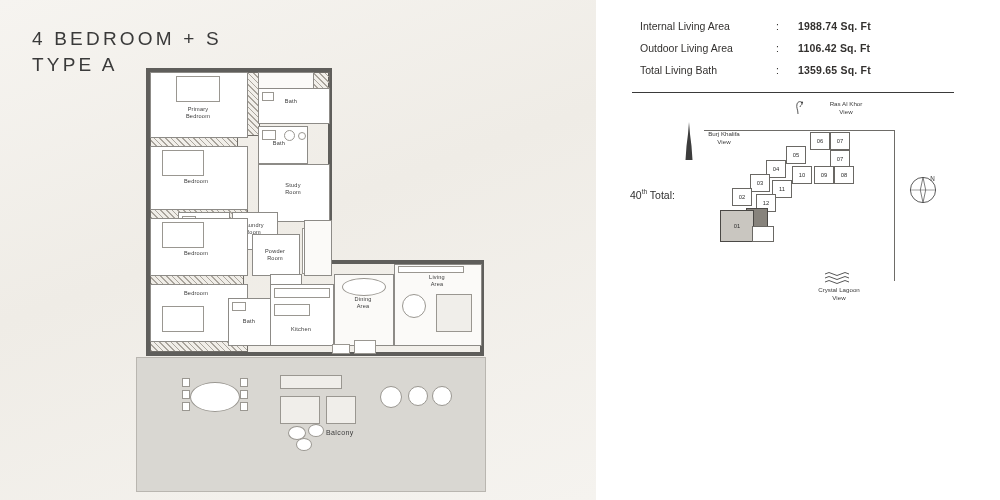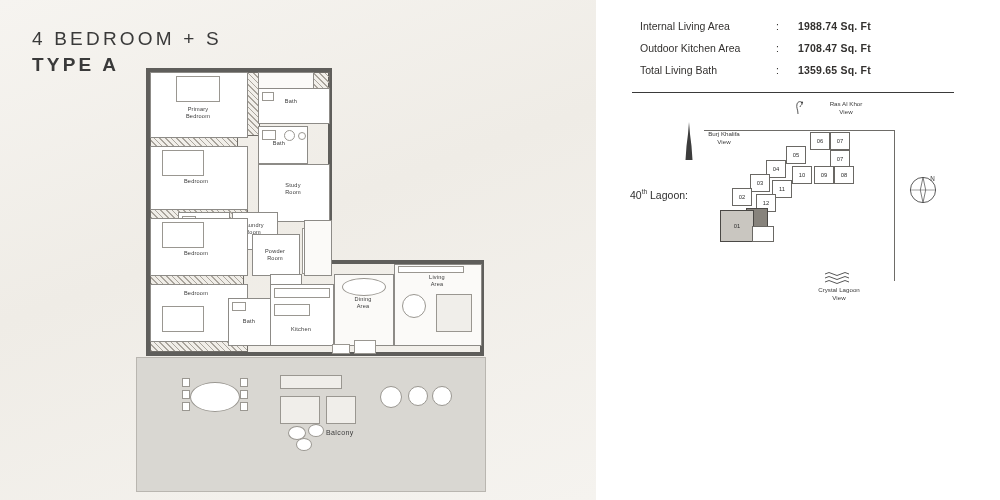--- a/index.html
+++ b/index.html
@@ -17,21 +17,21 @@
   .left-panel{
     position:absolute;left:0;top:0;width:596px;height:500px;
     background:#f4f2ee;
     background-image:linear-gradient(160deg,#f6f4f0 0%,#efece6 45%,#f5f3ef 100%);
   }
   .plan-title{
     position:absolute;left:32px;top:26px;
     font-size:19px;letter-spacing:3.2px;color:#3a3a3a;
     line-height:26px;font-weight:400;
   }
-  .plan-title .line2{display:block;font-weight:bold;}
+  .plan-title .line2{display:block;}
 
   
   .plan{
     position:absolute;left:130px;top:60px;width:360px;height:430px;
   }
   
   .balcony{
     position:absolute;left:6px;top:297px;width:348px;height:133px;
     background:#d9d7d2;border:1px solid #b9b6b0;
   }
@@ -233,34 +233,34 @@
 
   <div class="right-panel">
 
     <div class="areas">
       <div class="area-row">
         <div class="area-label">Internal Living Area</div>
         <div class="area-colon">:</div>
         <div class="area-value">1988.74 Sq. Ft</div>
       </div>
       <div class="area-row">
-        <div class="area-label">Outdoor Kitchen Area</div>
+        <div class="area-label">Outdoor Living Area</div>
         <div class="area-colon">:</div>
-        <div class="area-value">1708.47 Sq. Ft</div>
+        <div class="area-value">1106.42 Sq. Ft</div>
       </div>
       <div class="area-row">
         <div class="area-label">Total Living Bath</div>
         <div class="area-colon">:</div>
         <div class="area-value">1359.65 Sq. Ft</div>
       </div>
     </div>
     <div class="divider"></div>
 
     <div class="floor-label" style="left:34px;top:188px;">
-      <span>40</span><sup>th</sup><span> Lagoon:</span>
+      <span>40</span><sup>th</sup><span> Total:</span>
     </div>
 
     <div class="kp-note" style="left:205px;top:100px;width:90px;">
       <span>Ras Al Khor</span><br>
       <span>View</span>
     </div>
     <svg style="position:absolute;left:196px;top:98px;" width="18" height="18" viewBox="0 0 18 18">
       <path d="M6 16 C6 11 4 10 5 6 C6 3 9 3 10 5 C11 7 8 7 8 9" fill="none" stroke="#444" stroke-width="0.9"></path>
       <circle cx="10" cy="4.5" r="1.1" fill="#444"></circle>
     </svg>

